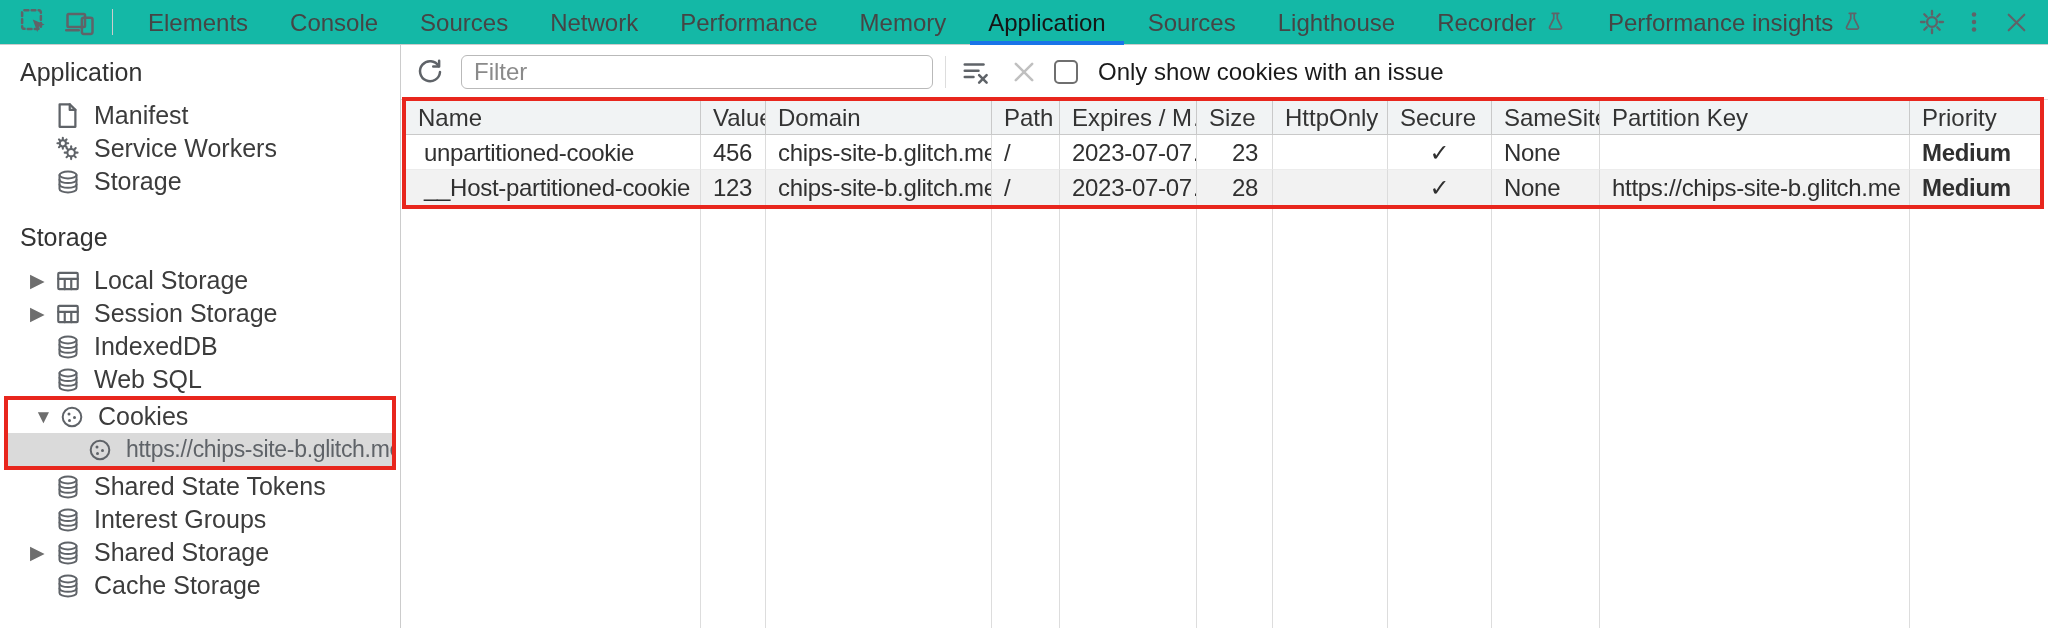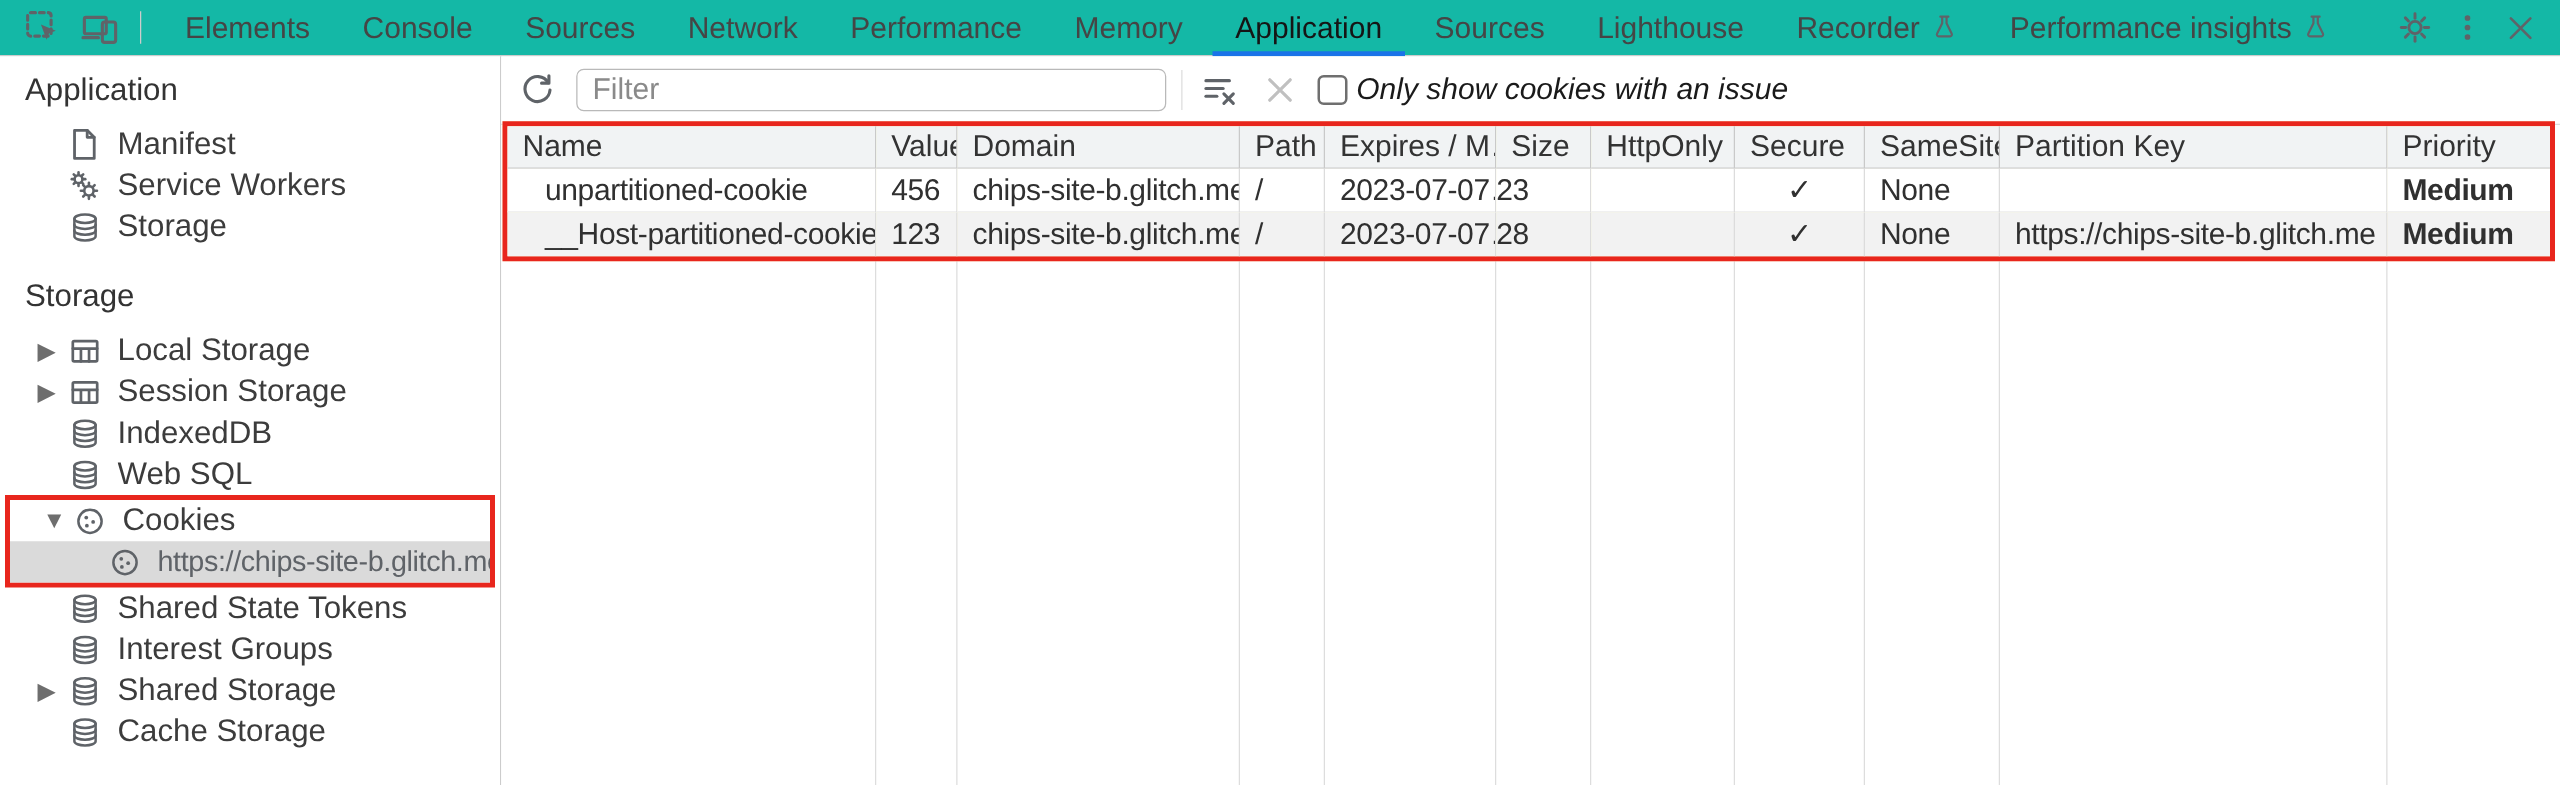--- a/index.html
+++ b/index.html
@@ -49,21 +49,21 @@
   .refresh { width:30px; height:30px; }
   .filter-input {
     margin-left:16px; width:472px; height:34px; border:1px solid #b9b9b9; border-radius:6px;
     font-family:"Liberation Sans", sans-serif; font-size:24px; padding:0 12px; color:#303030; outline:none; background:#fff;
   }
   .filter-input::placeholder { color:#8a8a8a; }
   .tl-sep { width:1px; height:32px; background:#ddd; margin-left:12px; }
   .tl-ic { width:32px; height:32px; display:flex; align-items:center; justify-content:center; }
   .m14 { margin-left:14px; } .m16 { margin-left:16px; }
   .chk { width:24px; height:24px; border:2px solid #6f6f6f; border-radius:5px; background:#fff; margin-left:14px; flex:none; }
-  .chk-lbl { margin-left:7px; font-size:24px; color:#1a1a1a; white-space:nowrap;font-style:italic; }
+  .chk-lbl { margin-left:20px; font-size:24px; color:#1a1a1a; white-space:nowrap; }
 
   
   .col-lines {
     position:absolute; top:164px; bottom:0; left:5px; width:1634px; z-index:0;
     display:grid; grid-template-columns:295px 65px 226px 68px 137px 76px 115px 104px 108px 310px 1fr;
   }
   .col-lines div { border-right:1px solid #ddd; }
   .col-lines div:last-child { border-right:none; }
 
   
@@ -74,22 +74,22 @@
     padding-left:12px; color:#333; white-space:nowrap; overflow:hidden;
   }
   .hcell:last-child { border-right:none; }
   .dcell {
     height:35px; line-height:35px; border-right:1px solid #dcdcdc; padding-left:12px;
     white-space:nowrap; overflow:hidden; letter-spacing:-0.3px; color:#303030;
   }
   .dcell:last-child { border-right:none;font-weight:bold; }
   .row1 .dcell { border-bottom:1px solid #ececec; background:#fff; }
   .row2 .dcell { background:#f2f2f2; }
-  .cell-name { padding-left:30px; }
-  .cell-size { text-align:left; padding-left:0; }
+  .cell-name { padding-left:18px; }
+  .cell-size { text-align:right; padding-right:14px; padding-left:0; }
   .cell-center { text-align:center; padding-left:0; }
 </style>
 </head>
 <body>
 
 <div class="app">
 
   <div class="tabbar">
     <div class="tbtn">
       <svg width="30" height="30" viewBox="0 0 24 24">

